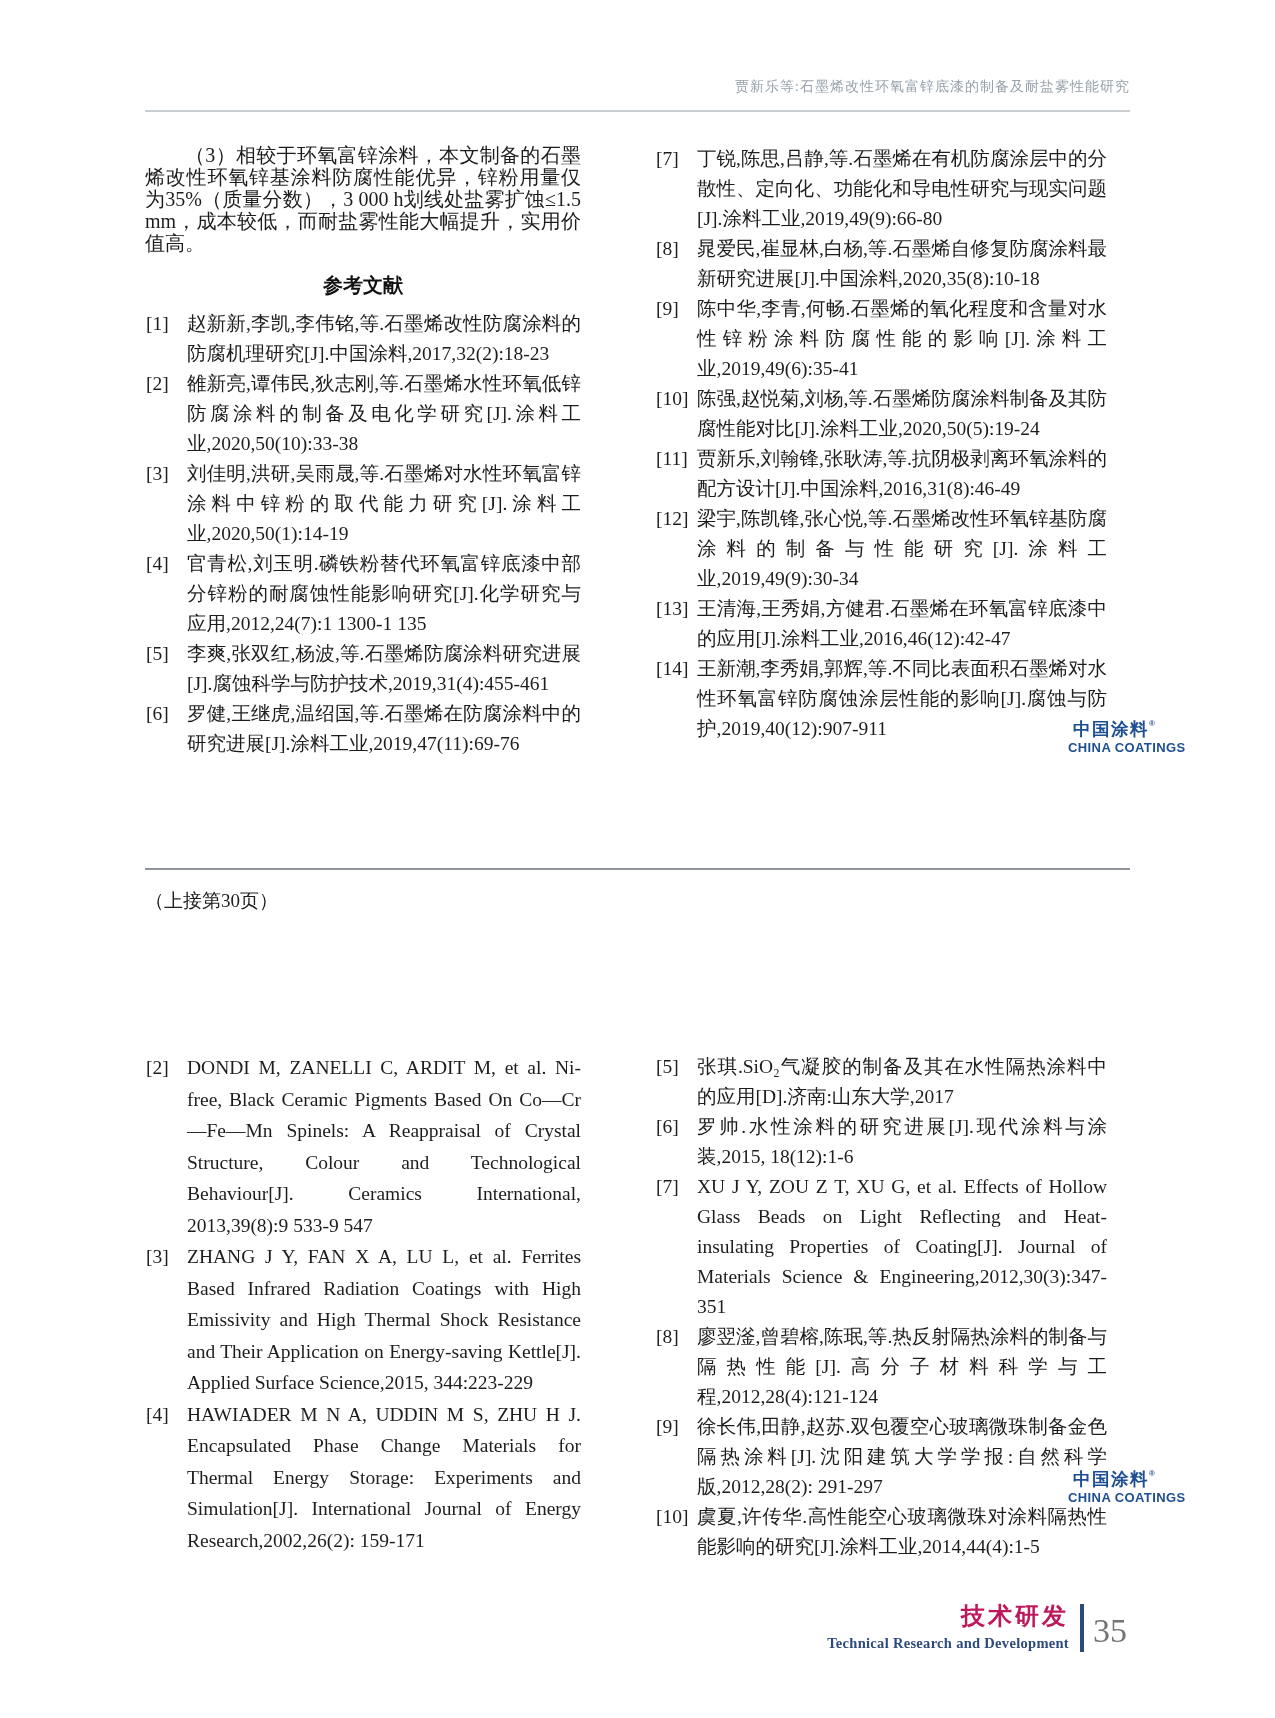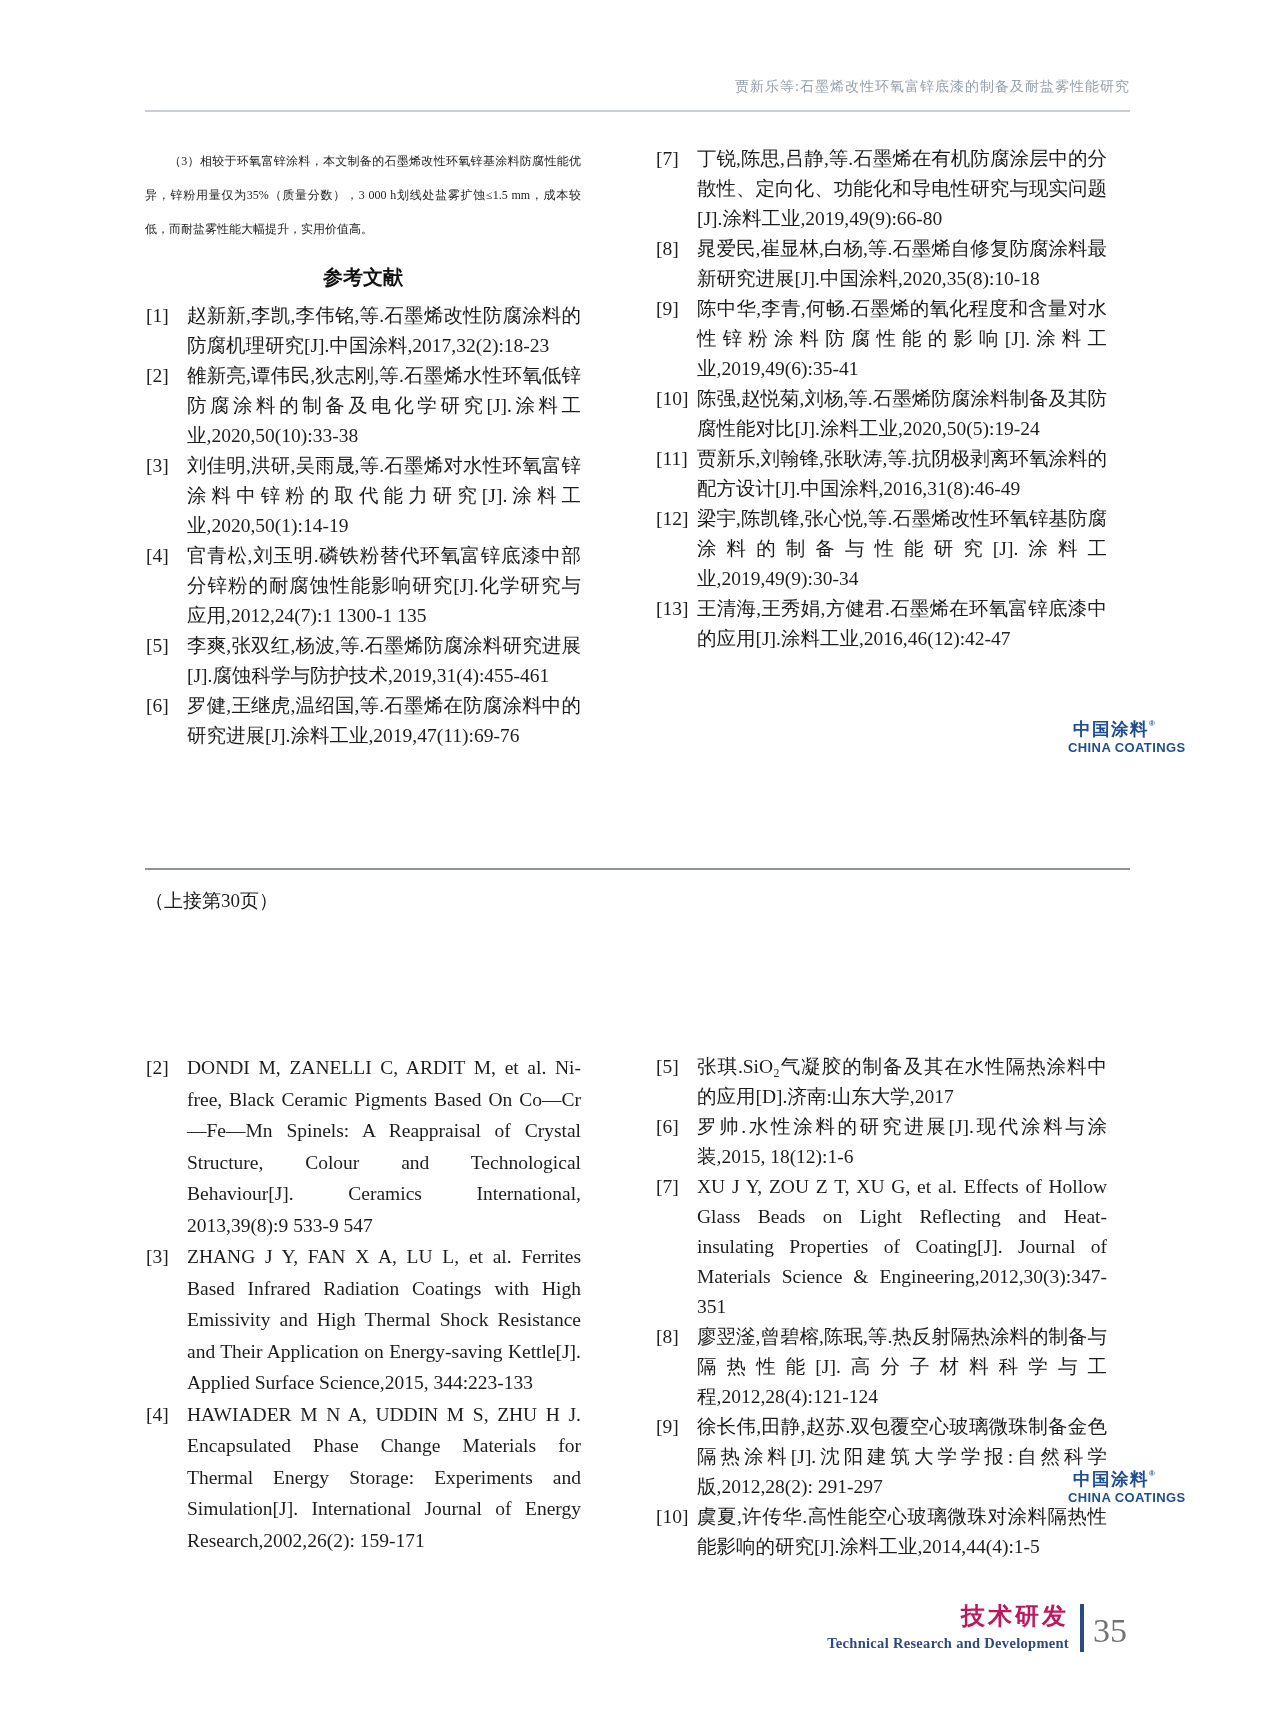--- a/index.html
+++ b/index.html
@@ -14,21 +14,21 @@
   }
   .top-rule { position:absolute; top:110px; left:145px; width:985px; height:2px; background:#c9ced3; }
   .mid-rule { position:absolute; top:868px; left:145px; width:985px; height:2px; background:#8f949a; }
 
   .col { position:absolute; text-align:justify; }
   #sec1-left  { top:144px;  left:145px; width:436px; }
   #sec1-right { top:144px;  left:655px; width:452px; }
   #sec2-left  { top:1052px; left:145px; width:436px; }
   #sec2-right { top:1052px; left:655px; width:452px; }
 
-  .para { margin:0; font-size:12px; line-height:34px; text-indent:2em; }
+  .para { margin:0; font-size:20px; line-height:22px; text-indent:2em; }
 
   .ref-heading {
     margin:18px 0 10px 0; text-align:center;
     font-family:"Liberation Sans","DejaVu Sans",sans-serif;
     font-size:20px; font-weight:bold; color:#111;
   }
   .ref-list { list-style:none; margin:0; padding:0; }
   .ref-item { position:relative; padding-left:42px; font-size:19.5px; line-height:30px; }
   .ref-item .ref-num { position:absolute; left:1px; top:0; }
   .latin .ref-item { line-height:31.5px; }
@@ -83,35 +83,36 @@
 
   <div class="col" id="sec1-right">
     <ul class="ref-list">
         <li class="ref-item"><span class="ref-num">[7]</span><span class="ref-text">丁锐,陈思,吕静,等.石墨烯在有机防腐涂层中的分散性、定向化、功能化和导电性研究与现实问题[J].涂料工业,2019,49(9):66-80</span></li>
         <li class="ref-item"><span class="ref-num">[8]</span><span class="ref-text">晁爱民,崔显林,白杨,等.石墨烯自修复防腐涂料最新研究进展[J].中国涂料,2020,35(8):10-18</span></li>
         <li class="ref-item"><span class="ref-num">[9]</span><span class="ref-text">陈中华,李青,何畅.石墨烯的氧化程度和含量对水性锌粉涂料防腐性能的影响[J].涂料工业,2019,49(6):35-41</span></li>
         <li class="ref-item"><span class="ref-num">[10]</span><span class="ref-text">陈强,赵悦菊,刘杨,等.石墨烯防腐涂料制备及其防腐性能对比[J].涂料工业,2020,50(5):19-24</span></li>
         <li class="ref-item"><span class="ref-num">[11]</span><span class="ref-text">贾新乐,刘翰锋,张耿涛,等.抗阴极剥离环氧涂料的配方设计[J].中国涂料,2016,31(8):46-49</span></li>
         <li class="ref-item"><span class="ref-num">[12]</span><span class="ref-text">梁宇,陈凯锋,张心悦,等.石墨烯改性环氧锌基防腐涂料的制备与性能研究[J].涂料工业,2019,49(9):30-34</span></li>
         <li class="ref-item"><span class="ref-num">[13]</span><span class="ref-text">王清海,王秀娟,方健君.石墨烯在环氧富锌底漆中的应用[J].涂料工业,2016,46(12):42-47</span></li>
+        <li class="ref-item"><span class="ref-num">[14]</span><span class="ref-text">王新潮,李秀娟,郭辉,等.不同比表面积石墨烯对水性环氧富锌防腐蚀涂层性能的影响[J].腐蚀与防护,2019,40(12):907-911</span></li>
       </ul>
   </div>
 
   <div class="logo" id="logo1">
     <div class="logo-cn"><span>中国涂料</span><span class="logo-mark">®</span></div>
     <div class="logo-en">CHINA COATINGS</div>
   </div>
 
   <div class="mid-rule"></div>
   <div class="continuation">（上接第30页）</div>
 
   <div class="col latin" id="sec2-left">
     <ul class="ref-list">
         <li class="ref-item"><span class="ref-num">[2]</span><span class="ref-text">DONDI M, ZANELLI C, ARDIT M, et al. Ni-free, Black Ceramic Pigments Based On Co—Cr—Fe—Mn Spinels: A Reappraisal of Crystal Structure, Colour and Technological Behaviour[J]. Ceramics International, 2013,39(8):9 533-9 547</span></li>
-        <li class="ref-item"><span class="ref-num">[3]</span><span class="ref-text">ZHANG J Y, FAN X A, LU L, et al. Ferrites Based Infrared Radiation Coatings with High Emissivity and High Thermal Shock Resistance and Their Application on Energy-saving Kettle[J]. Applied Surface Science,2015, 344:223-133</span></li>
+        <li class="ref-item"><span class="ref-num">[3]</span><span class="ref-text">ZHANG J Y, FAN X A, LU L, et al. Ferrites Based Infrared Radiation Coatings with High Emissivity and High Thermal Shock Resistance and Their Application on Energy-saving Kettle[J]. Applied Surface Science,2015, 344:223-229</span></li>
         <li class="ref-item"><span class="ref-num">[4]</span><span class="ref-text">HAWIADER M N A, UDDIN M S, ZHU H J. Encapsulated Phase Change Materials for Thermal Energy Storage: Experiments and Simulation[J]. International Journal of Energy Research,2002,26(2): 159-171</span></li>
       </ul>
   </div>
 
   <div class="col" id="sec2-right">
     <ul class="ref-list">
         <li class="ref-item"><span class="ref-num">[5]</span><span class="ref-text">张琪.SiO₂气凝胶的制备及其在水性隔热涂料中的应用[D].济南:山东大学,2017</span></li>
         <li class="ref-item"><span class="ref-num">[6]</span><span class="ref-text">罗帅.水性涂料的研究进展[J].现代涂料与涂装,2015, 18(12):1-6</span></li>
         <li class="ref-item"><span class="ref-num">[7]</span><span class="ref-text">XU J Y, ZOU Z T, XU G, et al. Effects of Hollow Glass Beads on Light Reflecting and Heat-insulating Properties of Coating[J]. Journal of Materials Science &amp; Engineering,2012,30(3):347-351</span></li>
         <li class="ref-item"><span class="ref-num">[8]</span><span class="ref-text">廖翌滏,曾碧榕,陈珉,等.热反射隔热涂料的制备与隔热性能[J].高分子材料科学与工程,2012,28(4):121-124</span></li>

